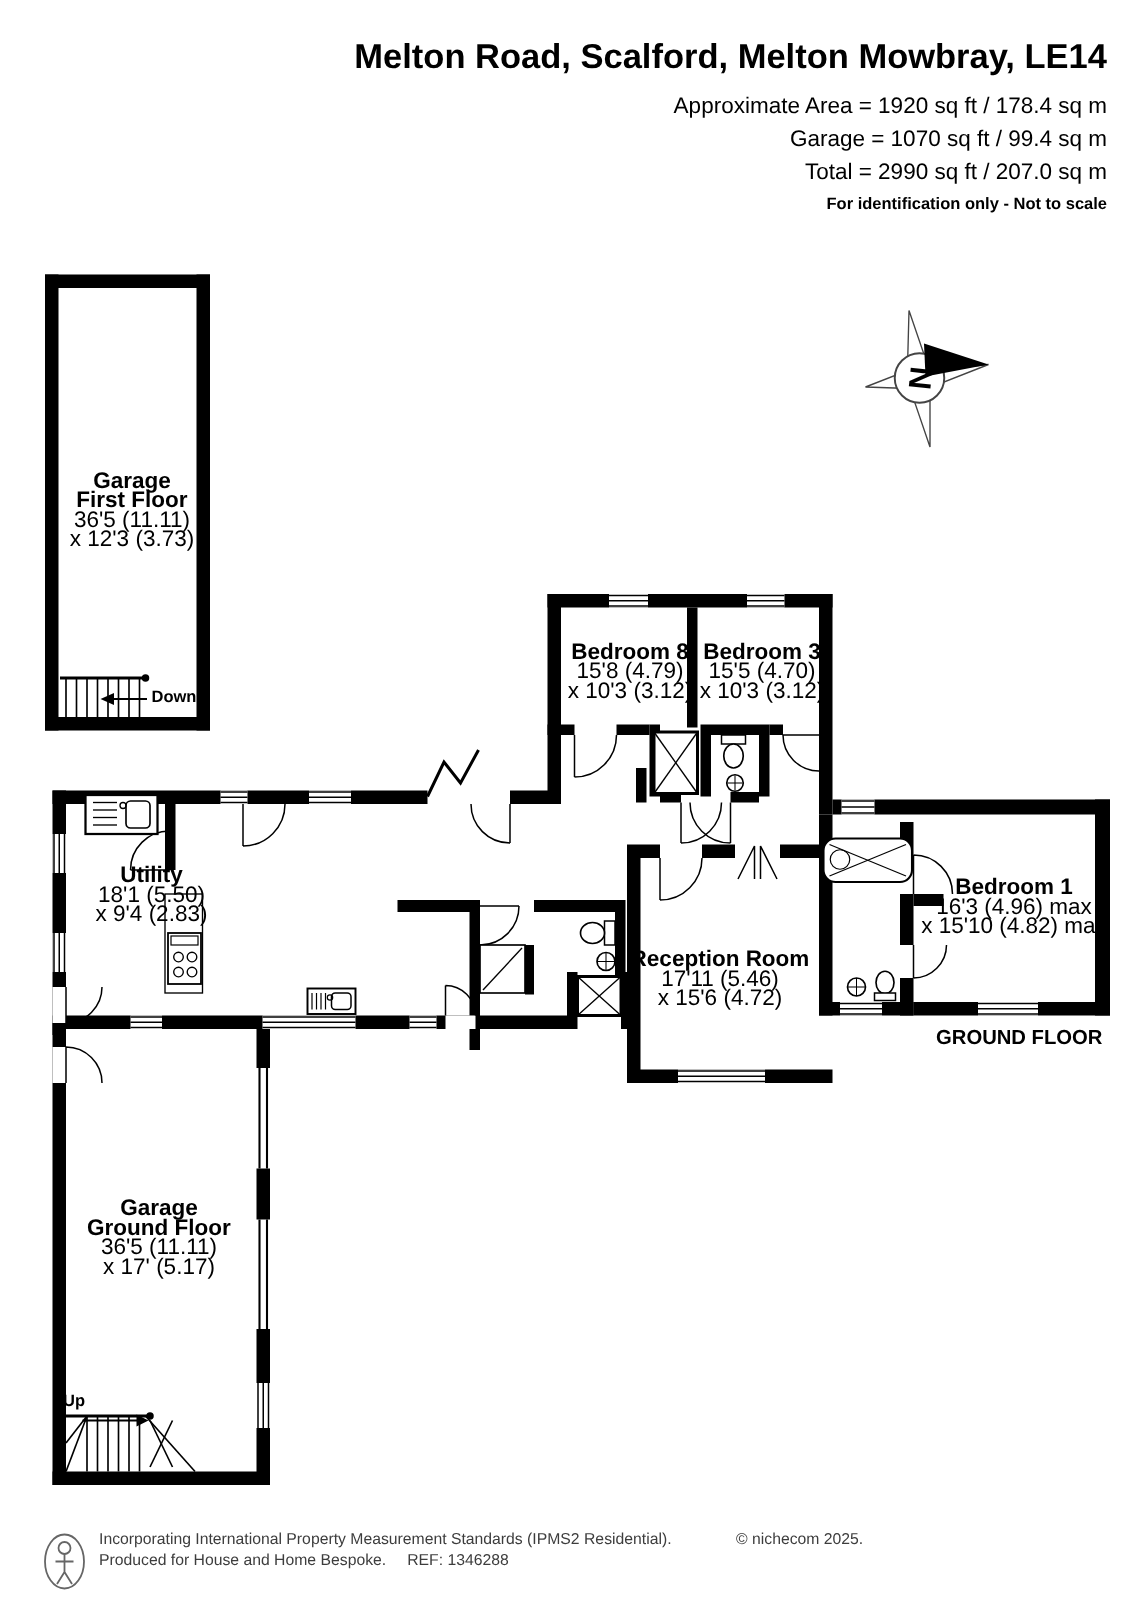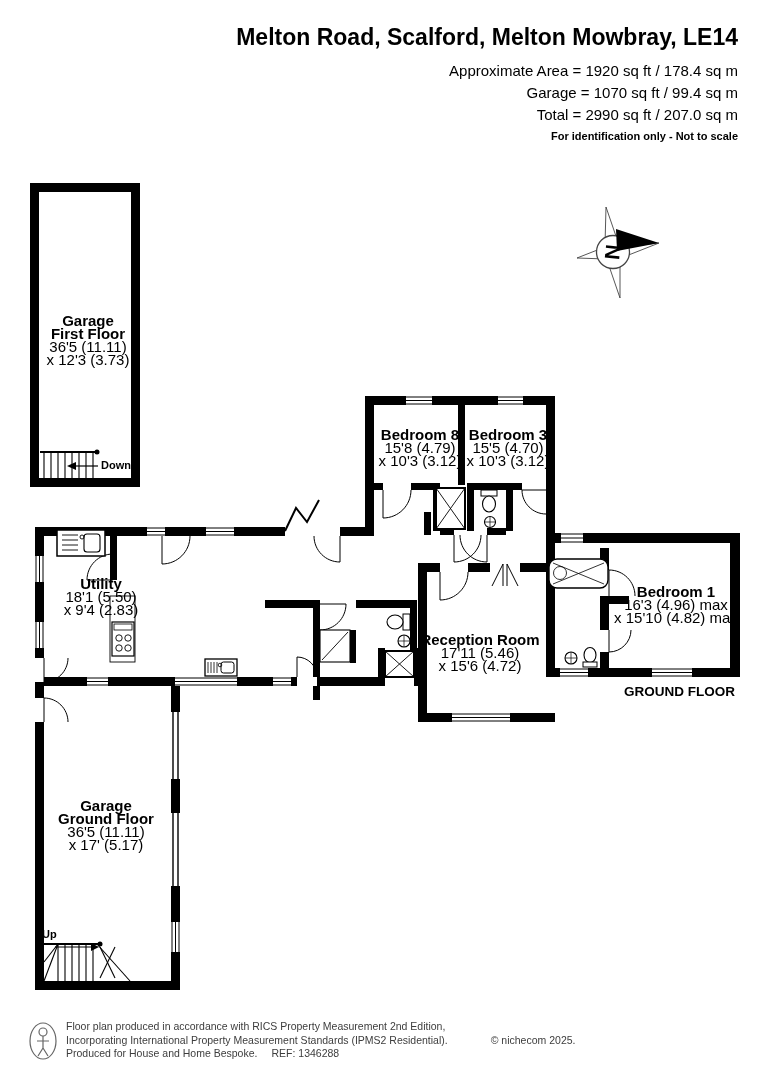--- a/index.html
+++ b/index.html
@@ -386,21 +386,20 @@
     <div>36'5 (11.11)</div>
     <div>x 17' (5.17)</div>
   </div>
 
   <div class="small-bold" style="left:101px;top:459px;">Down</div>
   <div class="small-bold" style="left:42px;top:928px;">Up</div>
 
   <div class="gf-label">GROUND FLOOR</div>
 
   <div class="footer">
-    <div>Floor plan produced in accordance with RICS Property Measurement 2nd Edition,</div>
     <div>
       <span>Incorporating International Property Measurement Standards (IPMS2 Residential).</span><span class="gap1">© nichecom 2025.</span>
     </div>
     <div>
       <span>Produced for House and Home Bespoke.</span><span class="gap2">REF: 1346288</span>
     </div>
   </div>
 
 </div>
 

